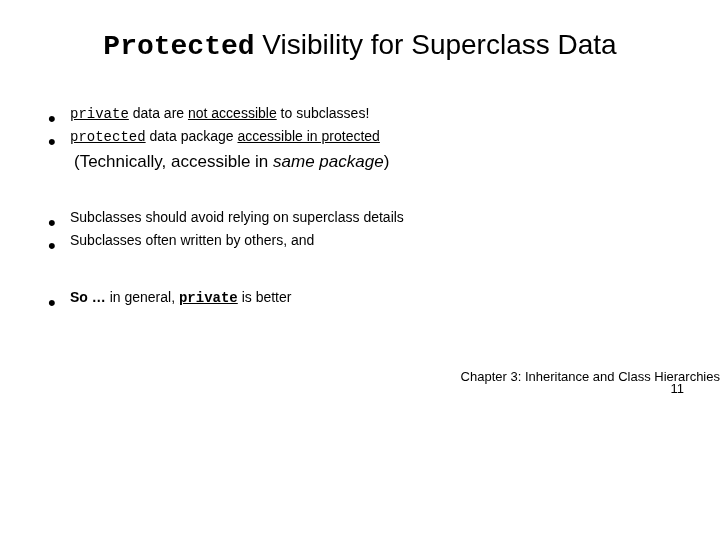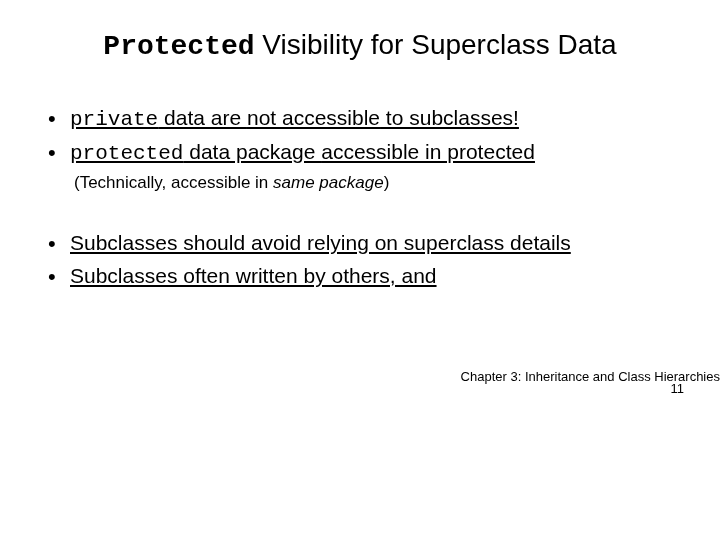--- a/index.html
+++ b/index.html
@@ -26,23 +26,22 @@
     line-height: 1.2;
   }
   .title .mono {
     font-family: "Courier New", Courier, monospace;
     font-weight: bold;
   }
   ul.body {
     list-style: none;
     padding: 0;
     margin: 0 0 0 4px;
-    font-size: 21px;
+    font-size: 14px;
     line-height: 1.35;
-    text-decoration: underline;
   }
   ul.body > li {
     position: relative;
     padding-left: 26px;
     margin-bottom: 4px;
   }
   ul.body > li::before {
     content: "•";
     position: absolute;
     left: 4px;
@@ -123,19 +122,24 @@
     <li>
       <span>Subclasses should avoid relying on superclass details</span>
     </li>
     <li>
       <span>Subclasses often written by others, and</span>
     </li>
   </ul>
 
   <div class="spacer-lg"></div>
 
+  <ul class="body">
+    <li>
+      <span class="bold">So …</span><span> in general, </span><span class="mono-u bold">private</span><span> is better</span>
+    </li>
+  </ul>
 
   <div class="footer">
     <div class="footer-center">Chapter 3: Inheritance and Class Hierarchies</div>
     <div class="footer-right">11</div>
   </div>
 
 </div>
 
 </body></html>

